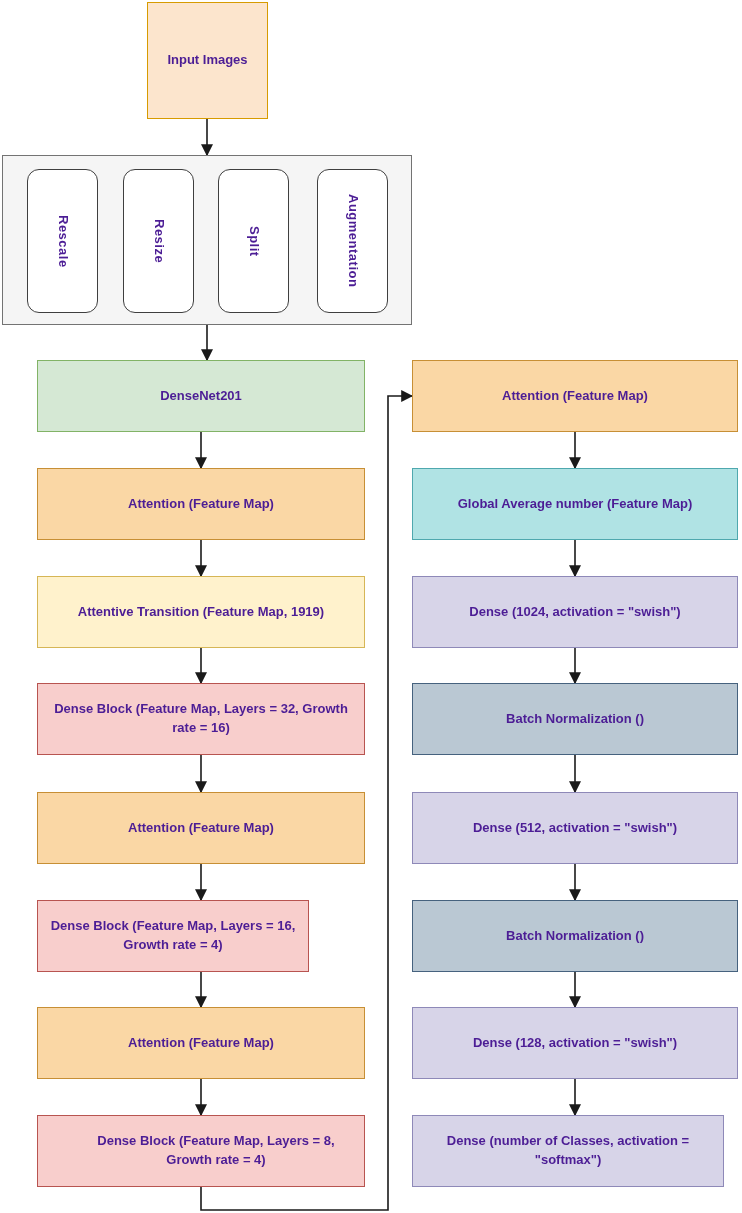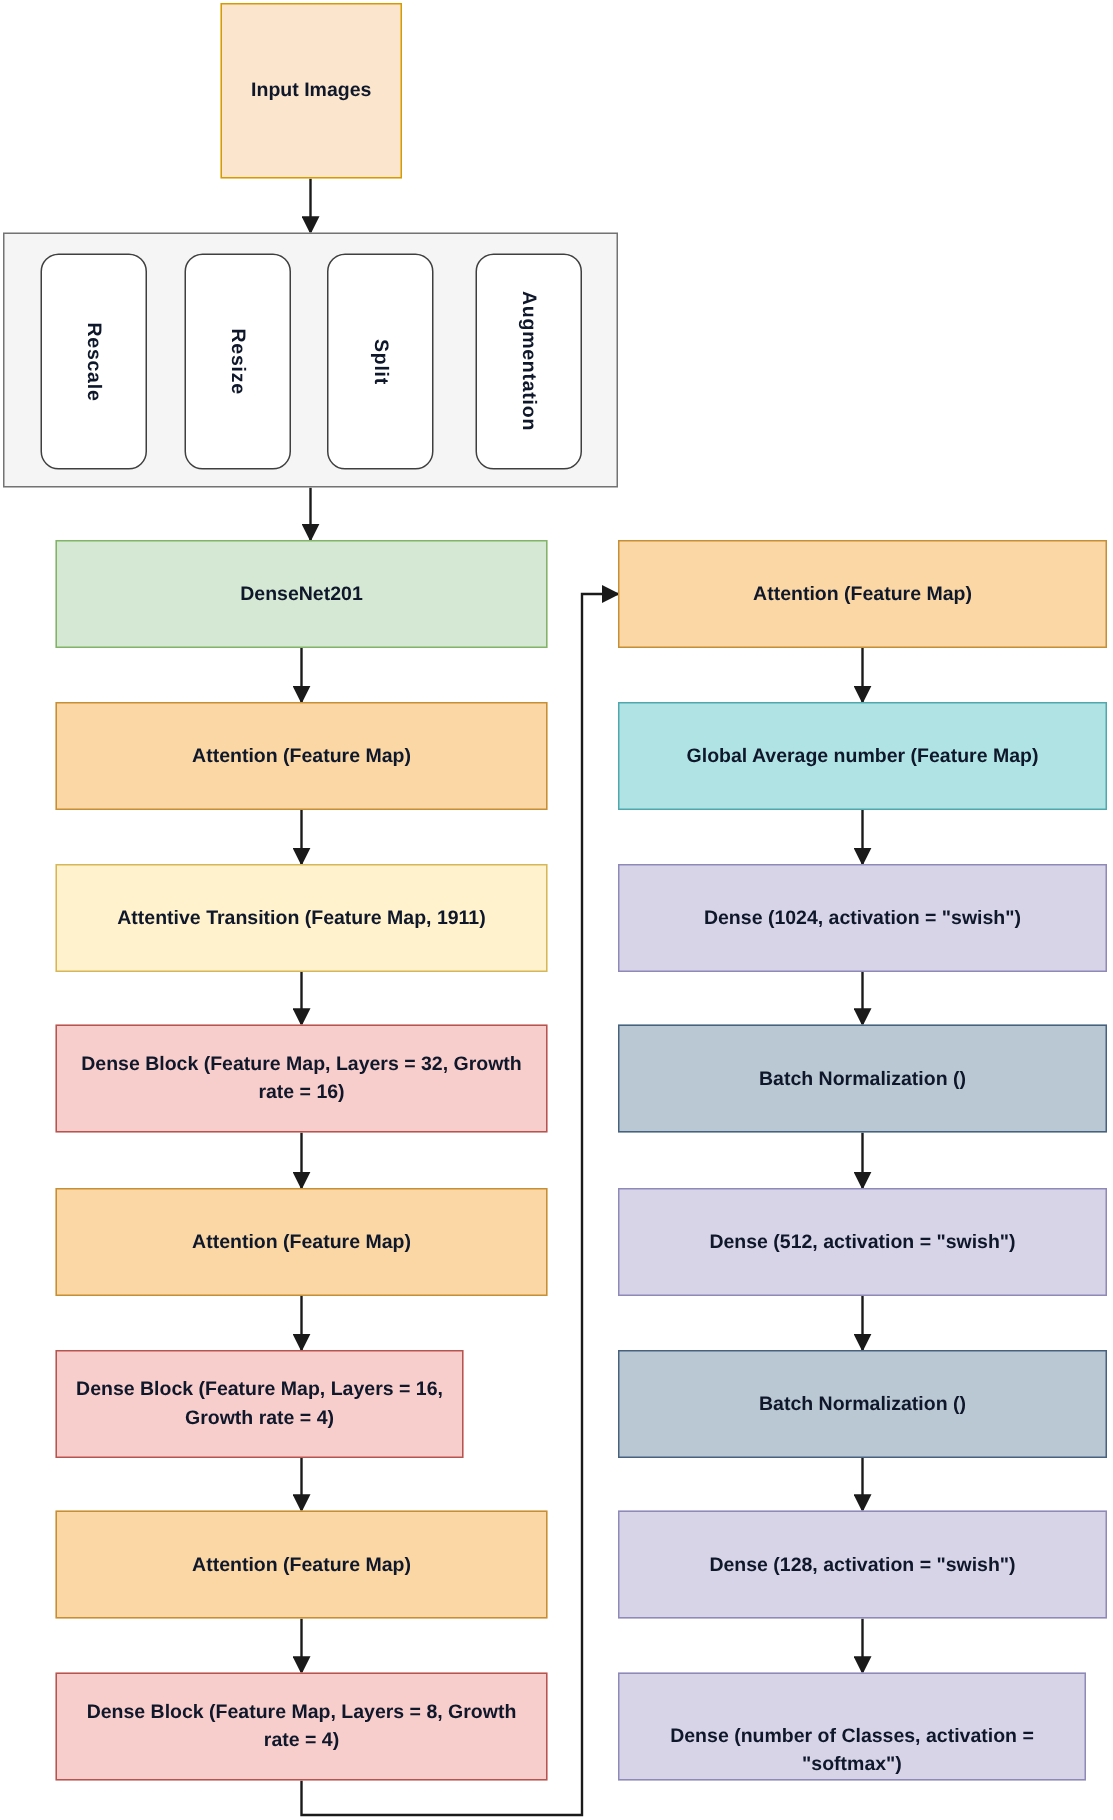--- a/index.html
+++ b/index.html
@@ -10,21 +10,21 @@
     font-family:"Liberation Sans", sans-serif;
     overflow:hidden;
   }
   #arrow-layer{position:absolute;left:0;top:0;width:742px;height:1213px;pointer-events:none;}
   .node{
     position:absolute;
     box-sizing:border-box;
     border:1.6px solid #000;
     display:flex;align-items:center;justify-content:center;
     text-align:center;
-    font-size:13px;font-weight:bold;color:#0f172a;
+    font-size:13px;font-weight:bold;color:#4c1d95;
     line-height:1.45;
     padding:0 10px;
   }
   .node span{display:block;}
   .pre-container{padding:0;}
   .pre-step{
     border-radius:12px;
     border-width:1.5px;
     padding:0;
   }
@@ -81,35 +81,35 @@
       <div class="node pre-step" style="left: 317px; top: 169px; width: 71px; height: 144px; background: rgb(255, 255, 255); border-color: rgb(63, 63, 63);">
         <span>Augmentation</span>
       </div>
       <div class="node" style="left: 37px; top: 360px; width: 328px; height: 72px; background: rgb(213, 232, 212); border-color: rgb(130, 179, 102);">
         <span>DenseNet201</span>
       </div>
       <div class="node" style="left: 37px; top: 468px; width: 328px; height: 72px; background: rgb(250, 215, 165); border-color: rgb(199, 143, 53);">
         <span>Attention (Feature Map)</span>
       </div>
       <div class="node" style="left: 37px; top: 576px; width: 328px; height: 72px; background: rgb(255, 242, 204); border-color: rgb(214, 182, 86);">
-        <span>Attentive Transition (Feature Map, 1911)</span>
+        <span>Attentive Transition (Feature Map, 1919)</span>
       </div>
       <div class="node" style="left: 37px; top: 683px; width: 328px; height: 72px; background: rgb(248, 206, 204); border-color: rgb(184, 84, 80); justify-content: center;">
         <span>Dense Block (Feature Map, Layers = 32, Growth rate = 16)</span>
       </div>
       <div class="node" style="left: 37px; top: 792px; width: 328px; height: 72px; background: rgb(250, 215, 165); border-color: rgb(199, 143, 53);">
         <span>Attention (Feature Map)</span>
       </div>
       <div class="node" style="left: 37px; top: 900px; width: 272px; height: 72px; background: rgb(248, 206, 204); border-color: rgb(184, 84, 80);">
         <span>Dense Block (Feature Map, Layers = 16, Growth rate = 4)</span>
       </div>
       <div class="node" style="left: 37px; top: 1007px; width: 328px; height: 72px; background: rgb(250, 215, 165); border-color: rgb(199, 143, 53);">
         <span>Attention (Feature Map)</span>
       </div>
-      <div class="node" style="left: 37px; top: 1115px; width: 328px; height: 72px; background: rgb(248, 206, 204); border-color: rgb(184, 84, 80);">
+      <div class="node" style="left: 37px; top: 1115px; width: 328px; height: 72px; background: rgb(248, 206, 204); border-color: rgb(184, 84, 80); padding-left: 40px;">
         <span>Dense Block (Feature Map, Layers = 8, Growth rate = 4)</span>
       </div>
       <div class="node" style="left: 412px; top: 360px; width: 326px; height: 72px; background: rgb(250, 215, 165); border-color: rgb(199, 143, 53);">
         <span>Attention (Feature Map)</span>
       </div>
       <div class="node" style="left: 412px; top: 468px; width: 326px; height: 72px; background: rgb(176, 227, 228); border-color: rgb(79, 168, 174);">
         <span>Global Average number (Feature Map)</span>
       </div>
       <div class="node" style="left: 412px; top: 576px; width: 326px; height: 72px; background: rgb(215, 212, 232); border-color: rgb(142, 137, 184);">
         <span>Dense (1024, activation = "swish")</span>
@@ -119,17 +119,17 @@
       </div>
       <div class="node" style="left: 412px; top: 792px; width: 326px; height: 72px; background: rgb(215, 212, 232); border-color: rgb(142, 137, 184);">
         <span>Dense (512, activation = "swish")</span>
       </div>
       <div class="node" style="left: 412px; top: 900px; width: 326px; height: 72px; background: rgb(186, 200, 211); border-color: rgb(70, 98, 126);">
         <span>Batch Normalization ()</span>
       </div>
       <div class="node" style="left: 412px; top: 1007px; width: 326px; height: 72px; background: rgb(215, 212, 232); border-color: rgb(142, 137, 184);">
         <span>Dense (128, activation = "swish")</span>
       </div>
-      <div class="node" style="left: 412px; top: 1115px; width: 312px; height: 72px; background: rgb(215, 212, 232); border-color: rgb(142, 137, 184); align-items: flex-end;">
+      <div class="node" style="left: 412px; top: 1115px; width: 312px; height: 72px; background: rgb(215, 212, 232); border-color: rgb(142, 137, 184);">
         <span>Dense (number of Classes, activation = "softmax")</span>
       </div>
     </div>
 </div>
 
 </body></html>

